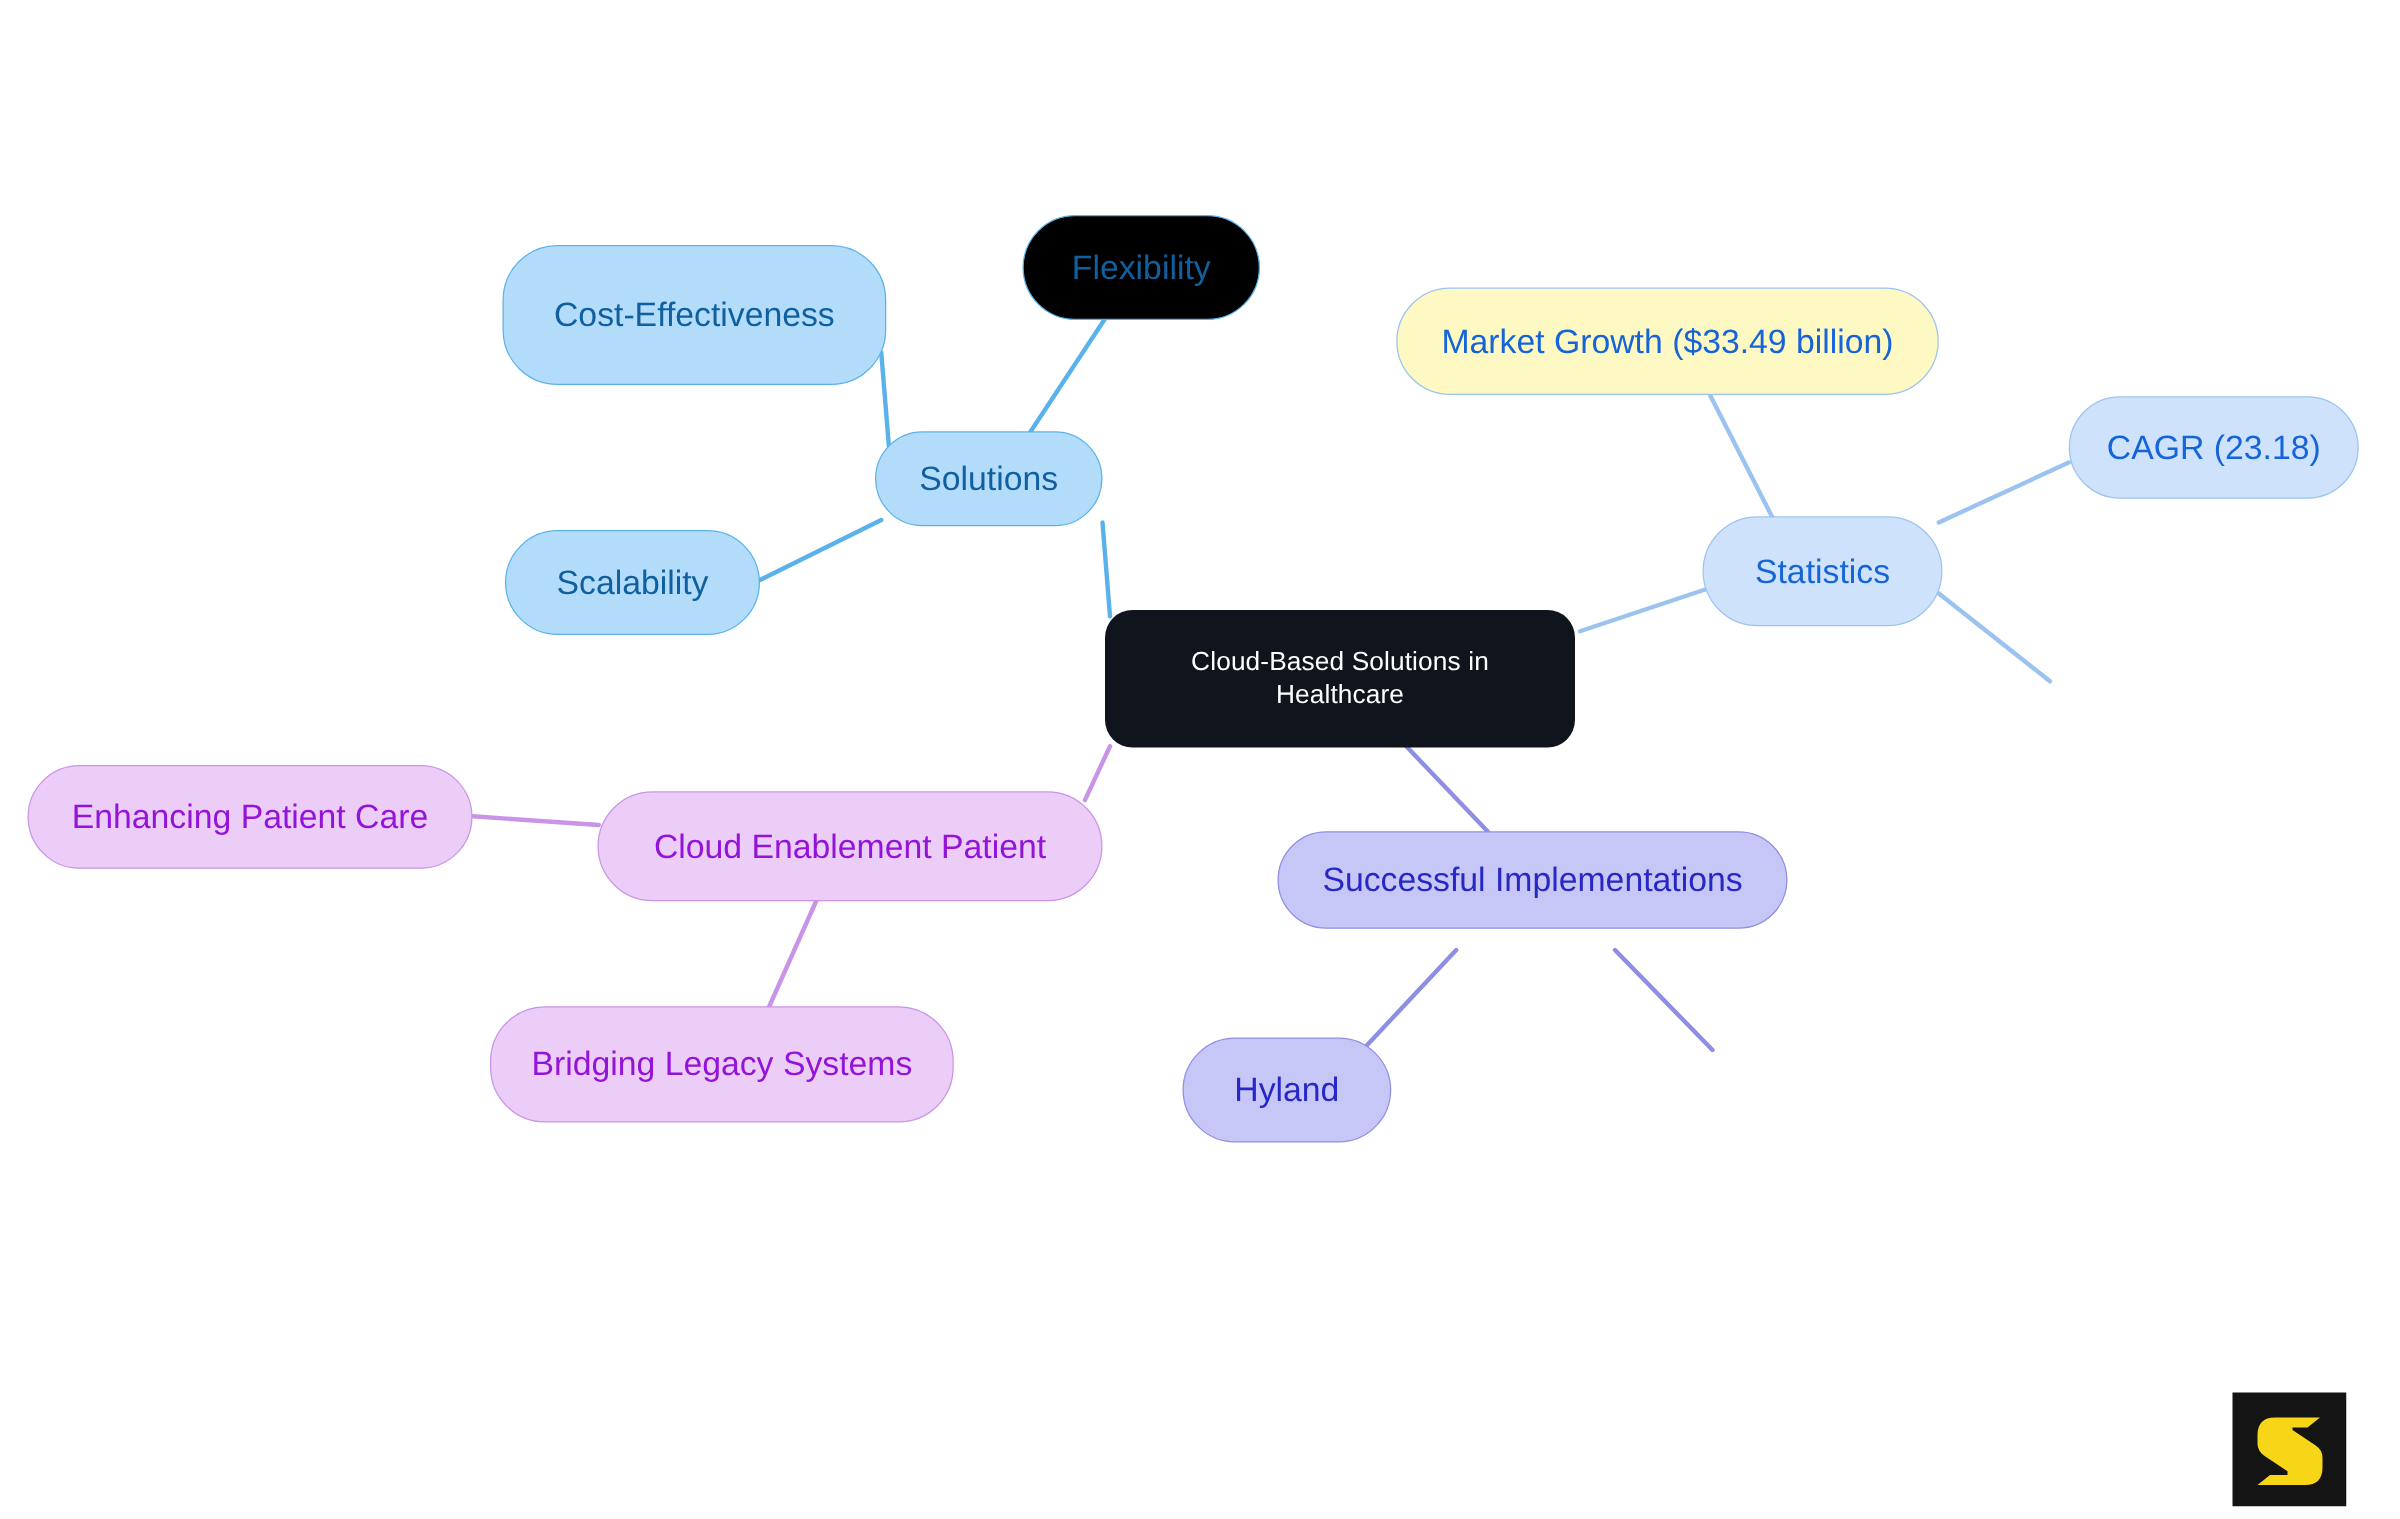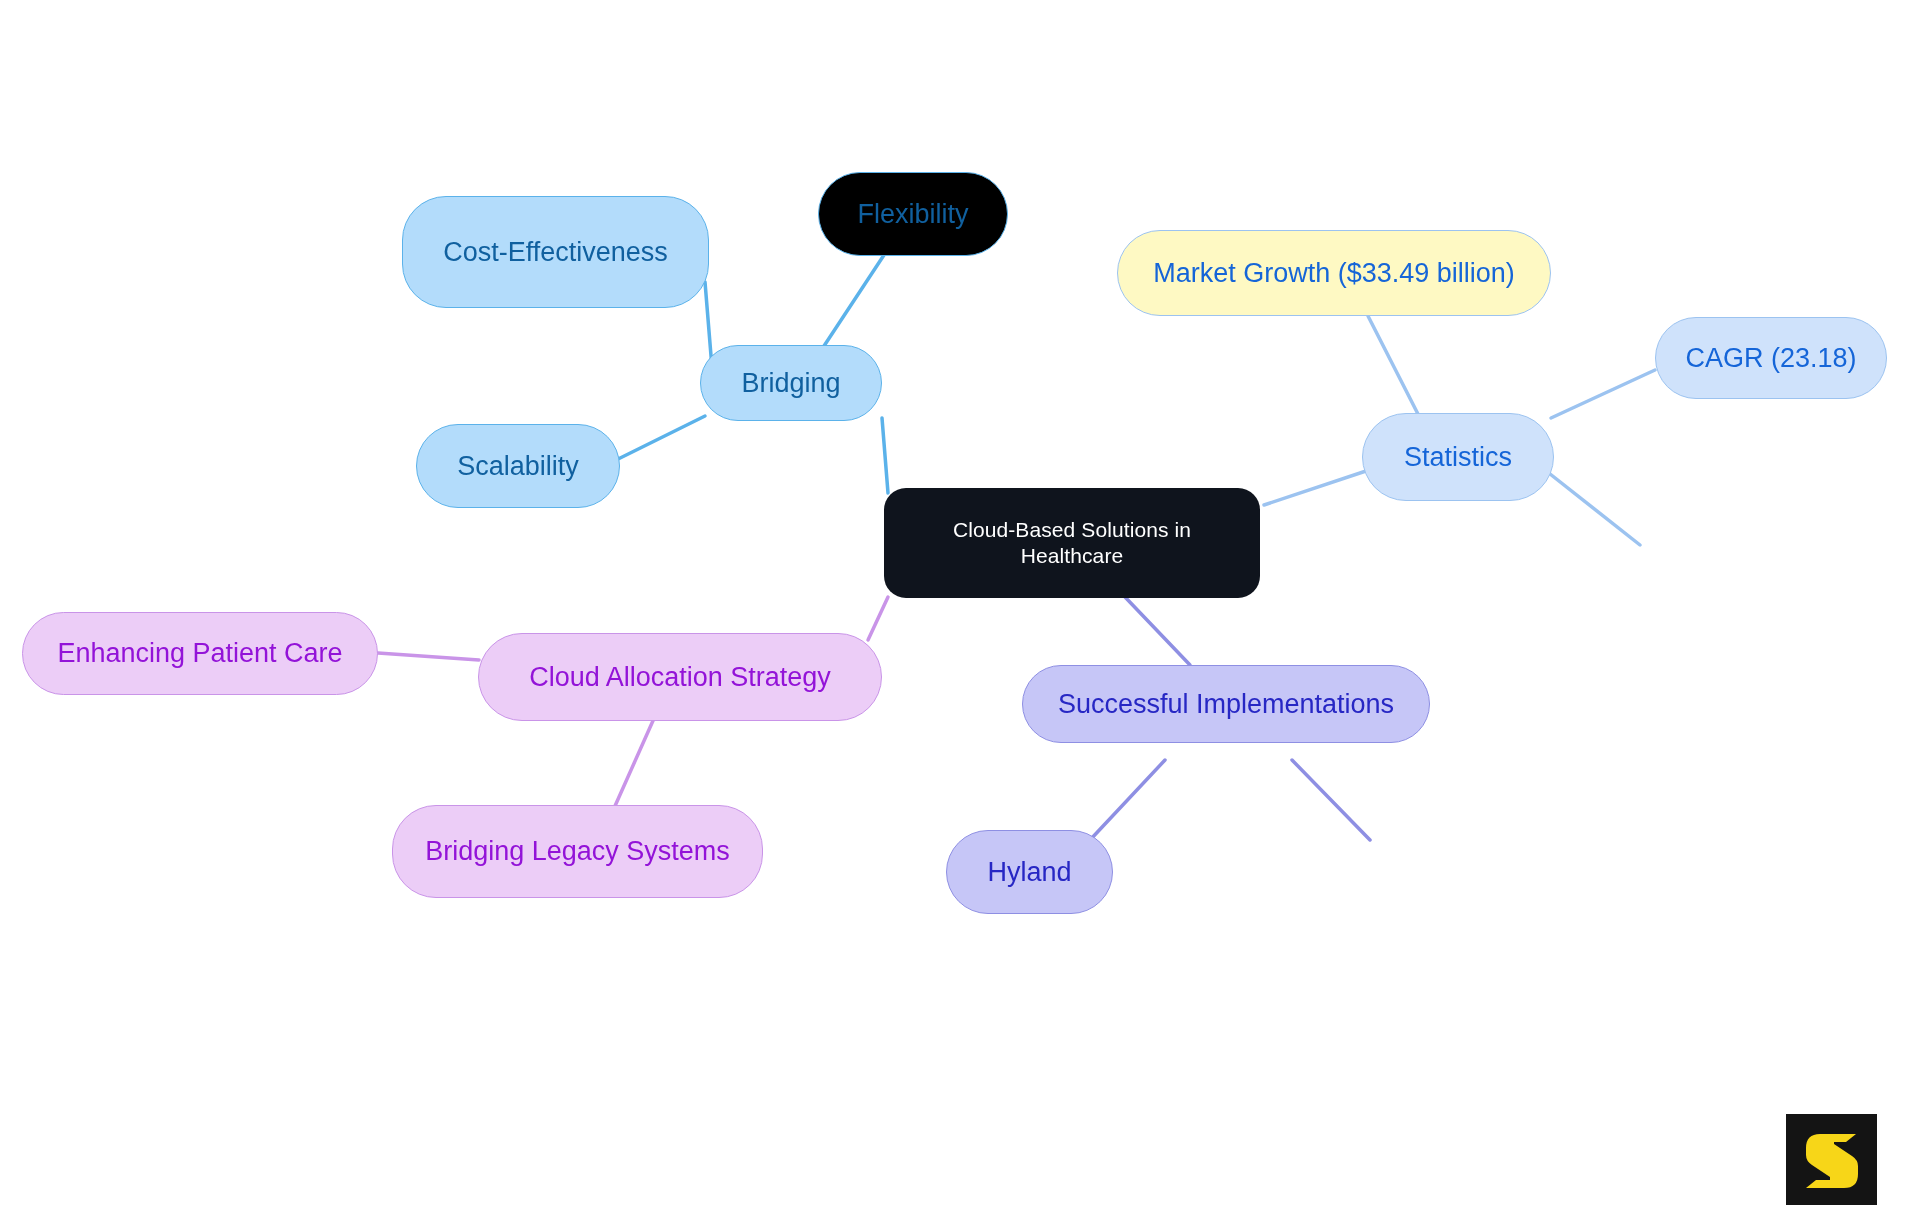--- a/index.html
+++ b/index.html
@@ -86,50 +86,50 @@
 
     <line x1="479" y1="660" x2="378" y2="653" stroke="#c994e8" stroke-width="3.5" stroke-linecap="round"></line>
     <line x1="660" y1="705" x2="615" y2="806" stroke="#c994e8" stroke-width="3.5" stroke-linecap="round"></line>
   </svg>
 
   <div class="node node-root" style="left:884px; top:488px; width:376px; height:110px;
               background:#0f141d; border-color:#0f141d; color:#ffffff;">Cloud-Based Solutions in
 Healthcare</div>
 
   <div class="node node-branch" style="left:700px; top:345px; width:182px; height:76px;
-              background:#b3dcfb; border-color:#5bb2ea; color:#10609f;">Bridging</div>
+              background:#b3dcfb; border-color:#5bb2ea; color:#10609f;">Solutions</div>
 
   <div class="node node-leaf" style="left:402px; top:196px; width:307px; height:112px;
               background:#b3dcfb; border-color:#5bb2ea; color:#10609f;">Cost-Effectiveness</div>
 
   <div class="node node-leaf" style="left:818px; top:172px; width:190px; height:84px;
               background:#000000; border-color:#5bb2ea; color:#10609f;">Flexibility</div>
 
-  <div class="node node-leaf" style="left:416px; top:424px; width:204px; height:84px;
+  <div class="node node-leaf" style="left:404px; top:424px; width:204px; height:84px;
               background:#b3dcfb; border-color:#5bb2ea; color:#10609f;">Scalability</div>
 
   <div class="node node-branch" style="left:1362px; top:413px; width:192px; height:88px;
               background:#cfe2fb; border-color:#9cc3f0; color:#1565d8;">Statistics</div>
 
   <div class="node node-leaf" style="left:1117px; top:230px; width:434px; height:86px;
               background:#fef9c3; border-color:#9cc3f0; color:#1565d8;">Market Growth ($33.49 billion)</div>
 
   <div class="node node-leaf" style="left:1655px; top:317px; width:232px; height:82px;
               background:#cfe2fb; border-color:#9cc3f0; color:#1565d8;">CAGR (23.18)</div>
 
 
   <div class="node node-branch" style="left:1022px; top:665px; width:408px; height:78px;
               background:#c6c6f7; border-color:#8e8fe3; color:#2727c4;">Successful Implementations</div>
 
   <div class="node node-leaf" style="left:946px; top:830px; width:167px; height:84px;
               background:#c6c6f7; border-color:#8e8fe3; color:#2727c4;">Hyland</div>
 
 
   <div class="node node-branch" style="left:478px; top:633px; width:404px; height:88px;
-              background:#eccdf7; border-color:#c994e8; color:#9313d8;">Cloud Allocation Strategy</div>
+              background:#eccdf7; border-color:#c994e8; color:#9313d8;">Cloud Enablement Patient</div>
 
   <div class="node node-leaf" style="left:22px; top:612px; width:356px; height:83px;
               background:#eccdf7; border-color:#c994e8; color:#9313d8;">Enhancing Patient Care</div>
 
   <div class="node node-leaf" style="left:392px; top:805px; width:371px; height:93px;
               background:#eccdf7; border-color:#c994e8; color:#9313d8;">Bridging Legacy Systems</div>
 
   <div id="logo-badge" style="left:1786px; top:1114px; width:91px; height:91px; background:#141414;">
     <svg width="56" height="60" viewBox="0 0 56 60">
       <path d="M52 4 L16 4 Q2 4 2 18 L2 25 Q2 31 8 35 L26 47 L26 50 L12 50 L2 58 L40 58 Q54 58 54 44 L54 36 Q54 30 48 26 L30 14 L30 12 L42 12 Z" fill="#f7d618"></path>

